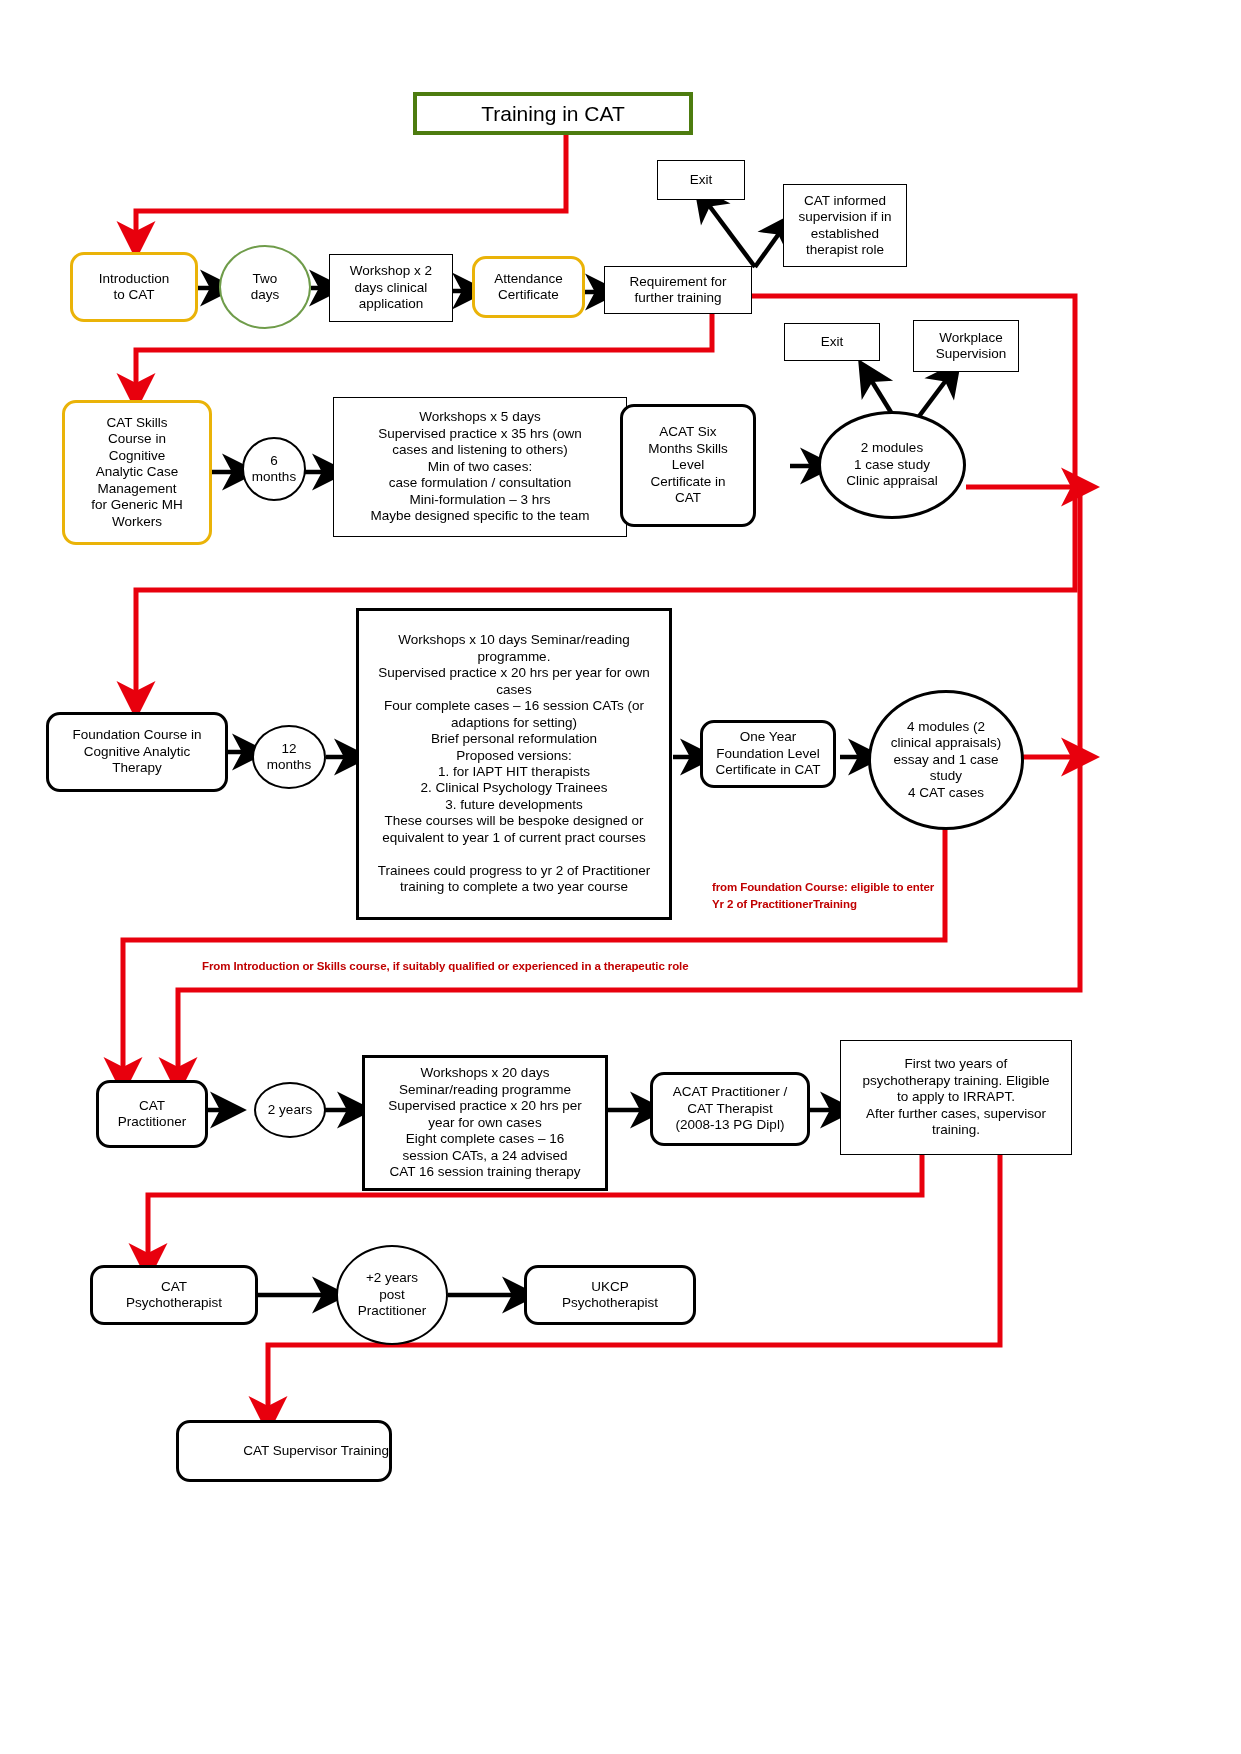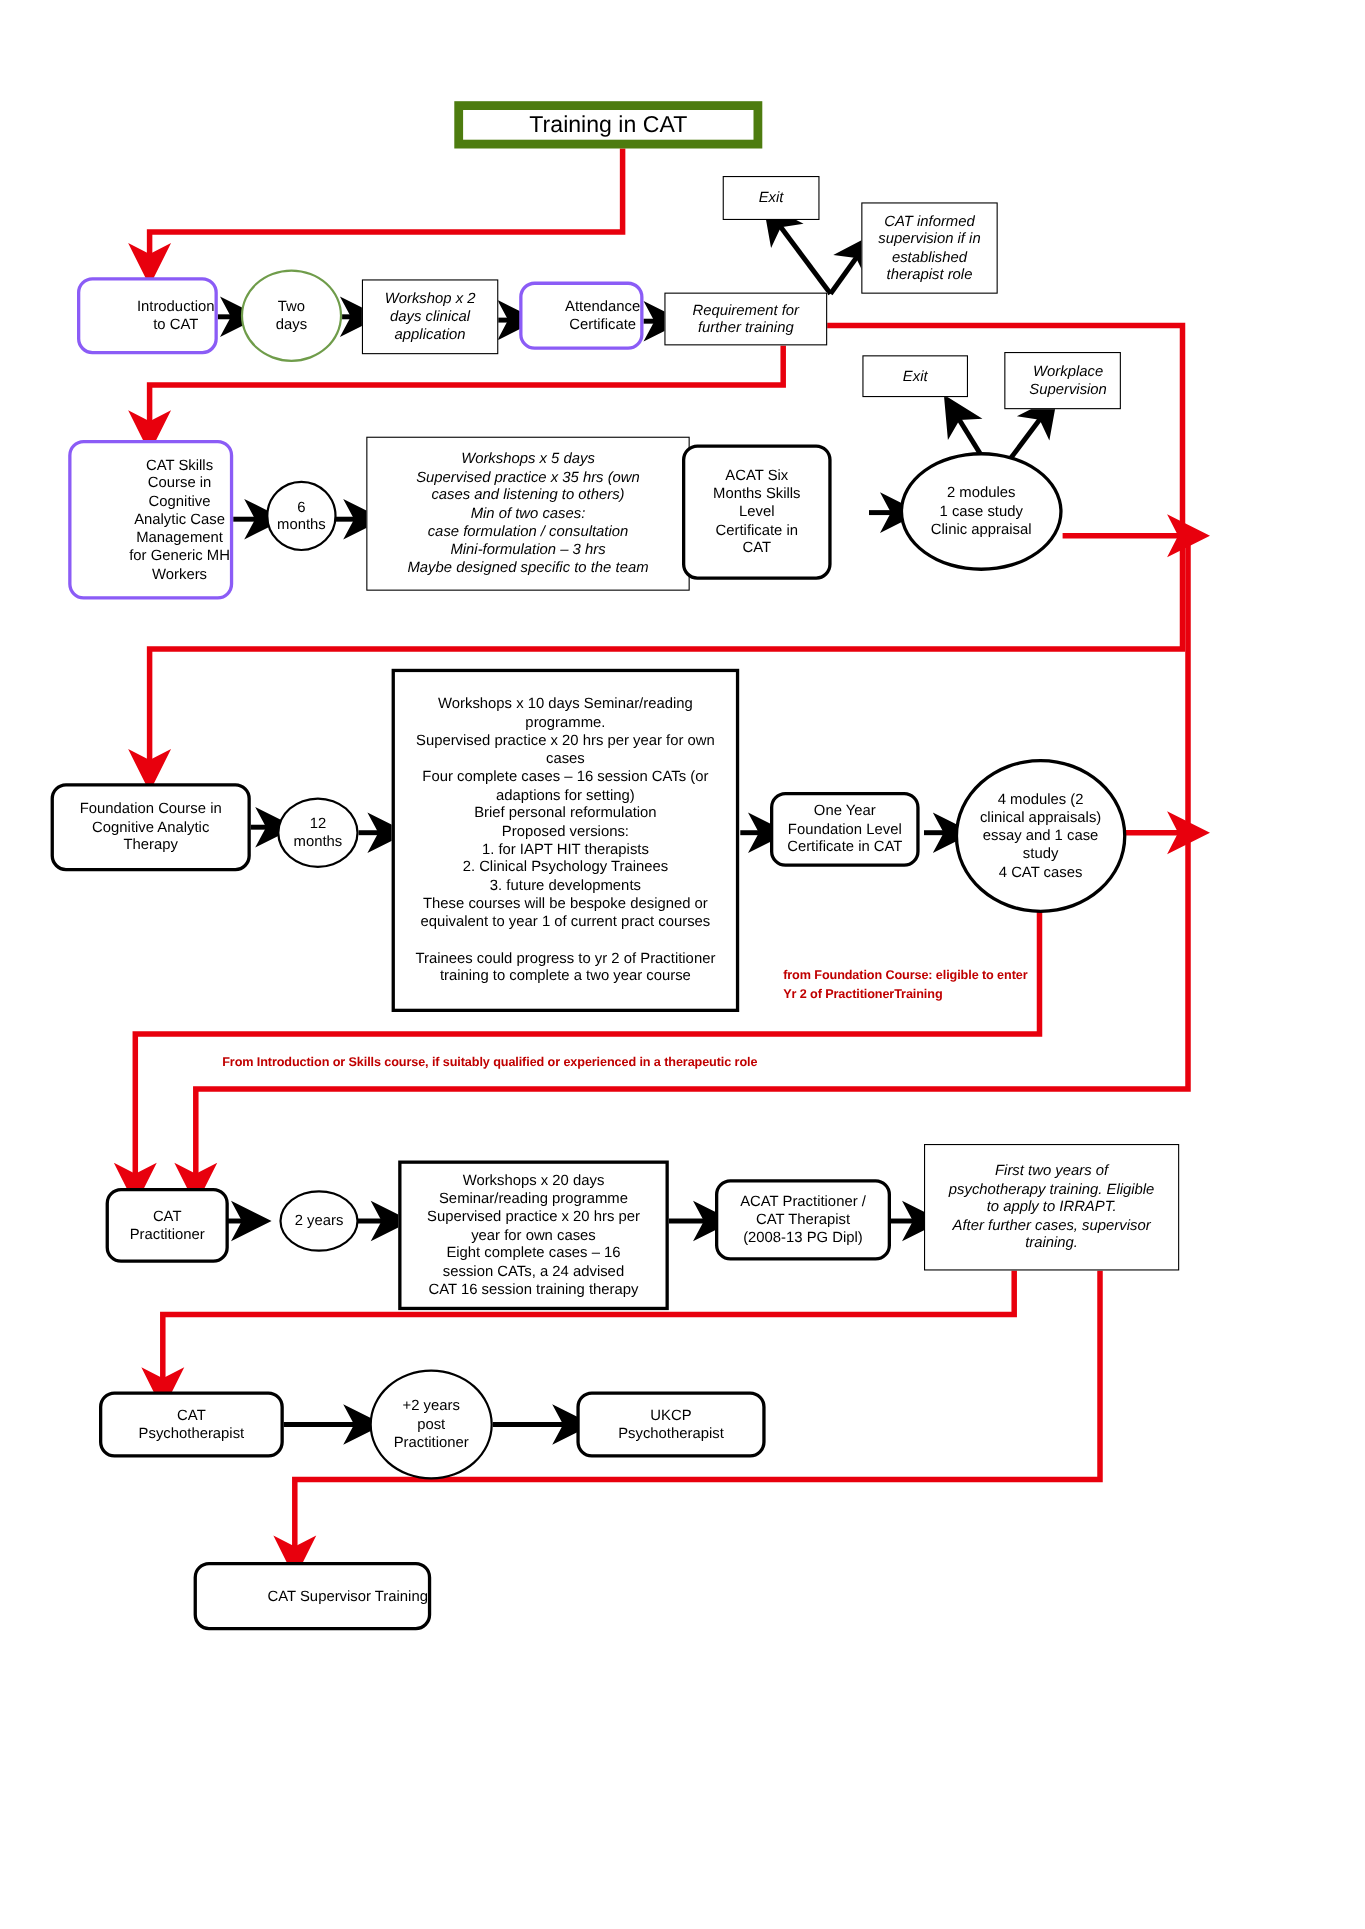--- a/index.html
+++ b/index.html
@@ -3,25 +3,25 @@
 <meta charset="utf-8">
 <style>
   html,body{margin:0;padding:0;background:#ffffff;}
   body{font-family:"Liberation Sans", sans-serif;color:#000;}
   #canvas{position:relative;width:1241px;height:1754px;background:#fff;overflow:hidden;}
 
   .node{position:absolute;box-sizing:border-box;display:flex;align-items:center;
         justify-content:center;text-align:center;background:#fff;z-index:3;}
   .node .txt{white-space:pre-line;line-height:1.22;}
 
-  .rect{border:8px solid #4d7c0f;}
-  .rect-thin{border:1.5px solid #000;font-style:italic;}
+  .rect{border:4px solid #4d7c0f;}
+  .rect-thin{border:1.5px solid #000;}
   .rect-thick{border:3px solid #000;}
   .round{border:3px solid #000;border-radius:14px;}
-  .round-green{border:3px solid #8b5cf6;border-radius:14px;justify-content:flex-end;}
+  .round-green{border:3px solid #eab308;border-radius:14px;}
   .circle{border:2.5px solid #000;border-radius:50%;}
   .circle-green{border:2.5px solid #6f9c4a;border-radius:50%;}
   .ellipse{border:3px solid #000;border-radius:50%;}
 
   .title-node .txt{font-size:21px;}
   .f13 .txt{font-size:13.5px;}
 
   .annot{position:absolute;color:#c00000;font-size:11.5px;font-weight:bold;
          letter-spacing:-0.1px;line-height:1.45;white-space:pre-line;z-index:4;}
 

